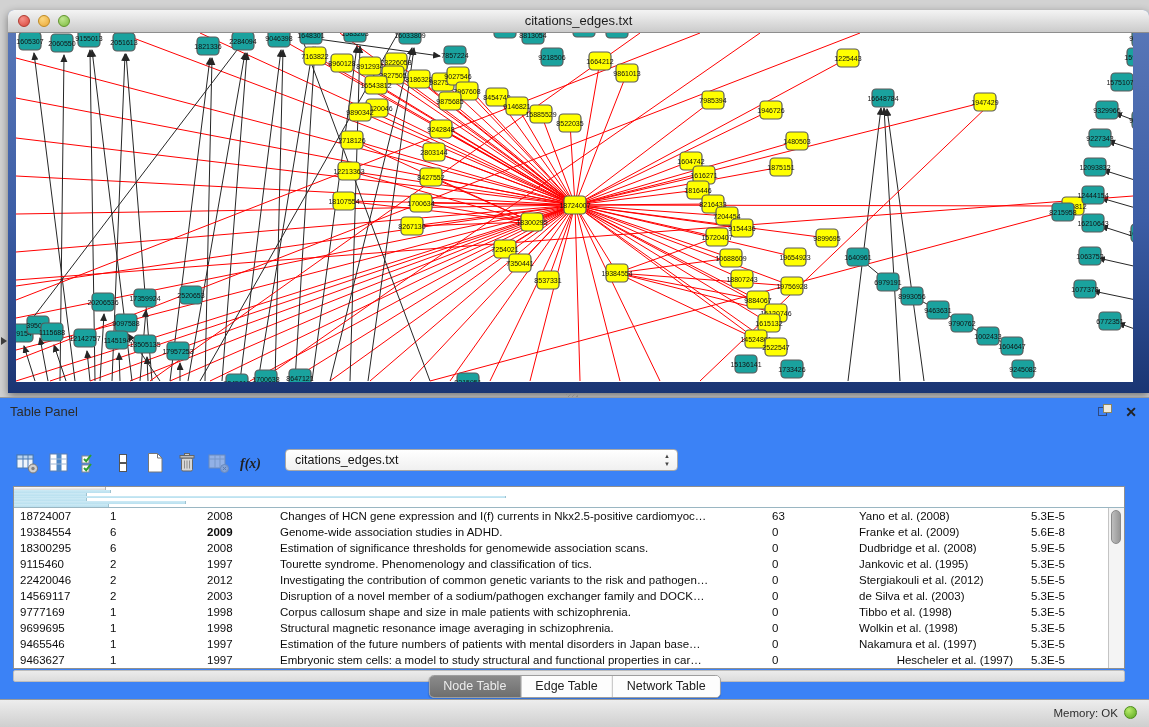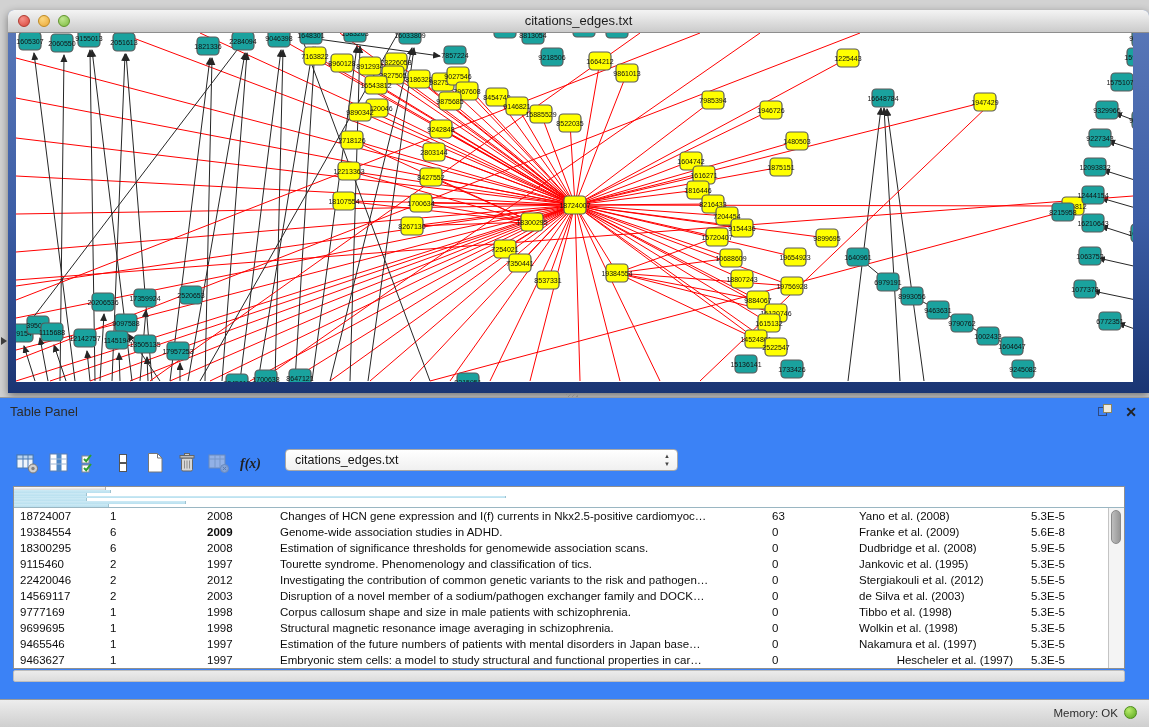--- a/index.html
+++ b/index.html
@@ -693,20 +693,25 @@
           <div class="tc tc-short" style="width: 172px; text-align: right;">Hescheler et al. (1997)</div>
           <div class="tc tc-pagerank" style="width: 95px;">5.3E-5</div>
         </div>
       </div>
     <div class="vscroll">
       <div class="vthumb"></div>
     </div>
   </div>
   <div class="hscroll"></div>
 
+  <div class="tabbar">
+    <div class="tab active">Node Table</div>
+    <div class="tab">Edge Table</div>
+    <div class="tab">Network Table</div>
+  </div>
 </div>
 
 <div id="status-bar">
   <span class="mem">
     <span>Memory: OK</span>
     <span class="mem-dot"></span>
   </span>
 </div>
 
 </body></html>

